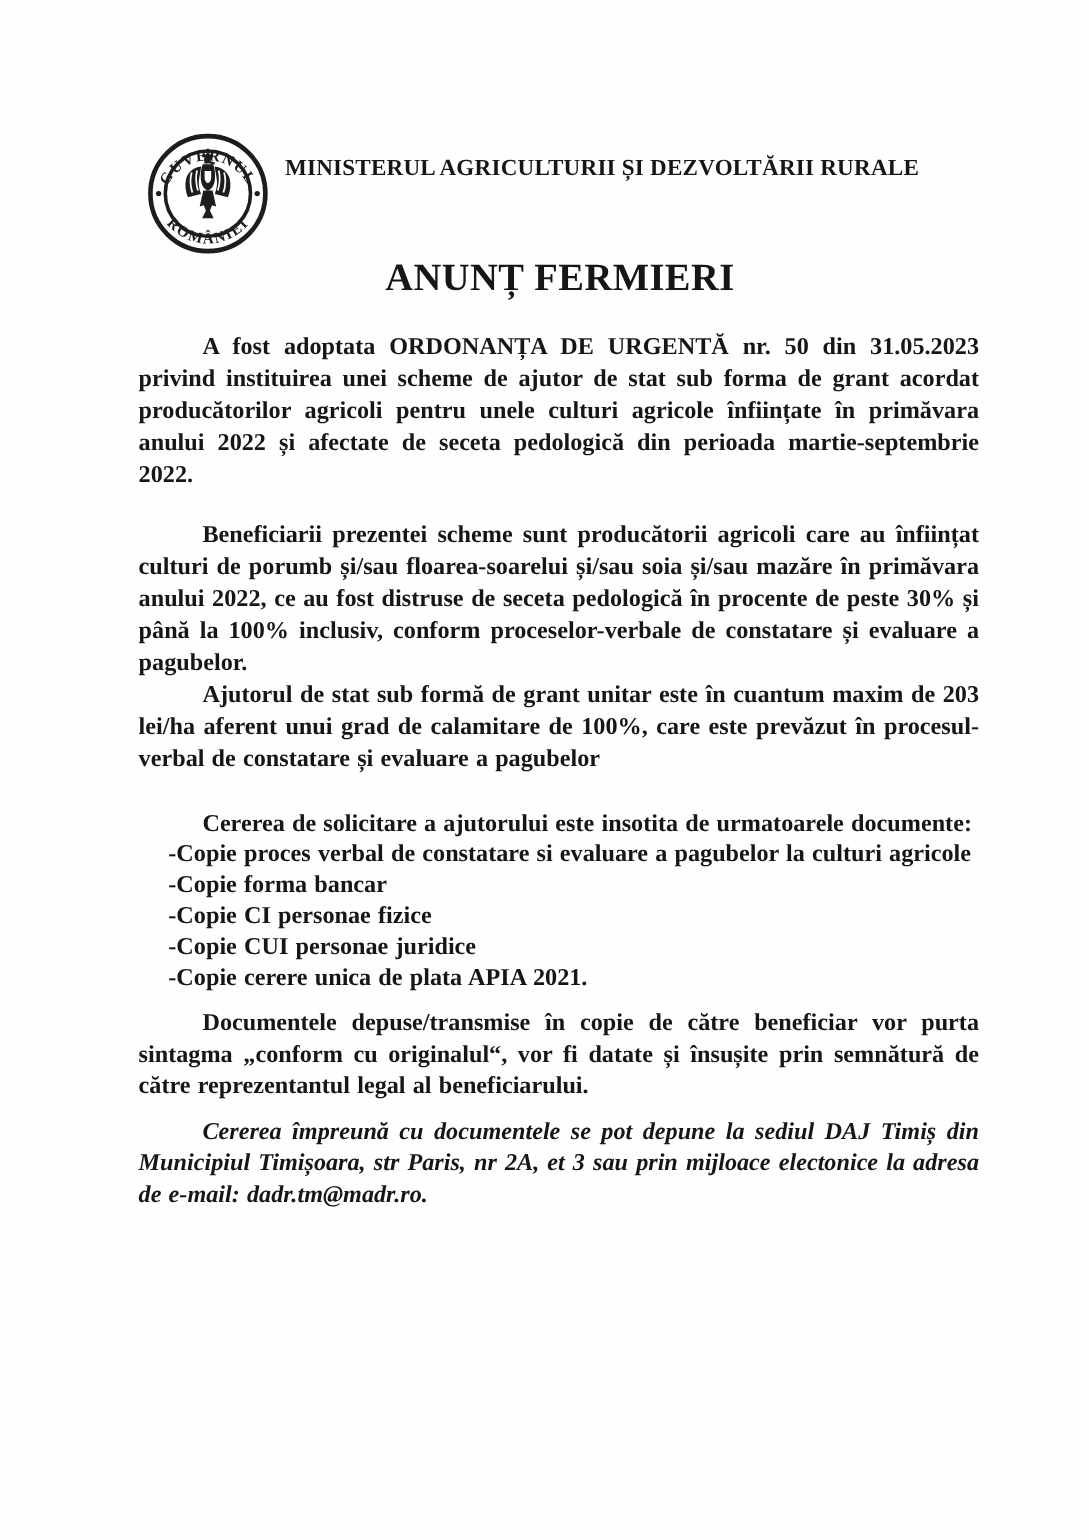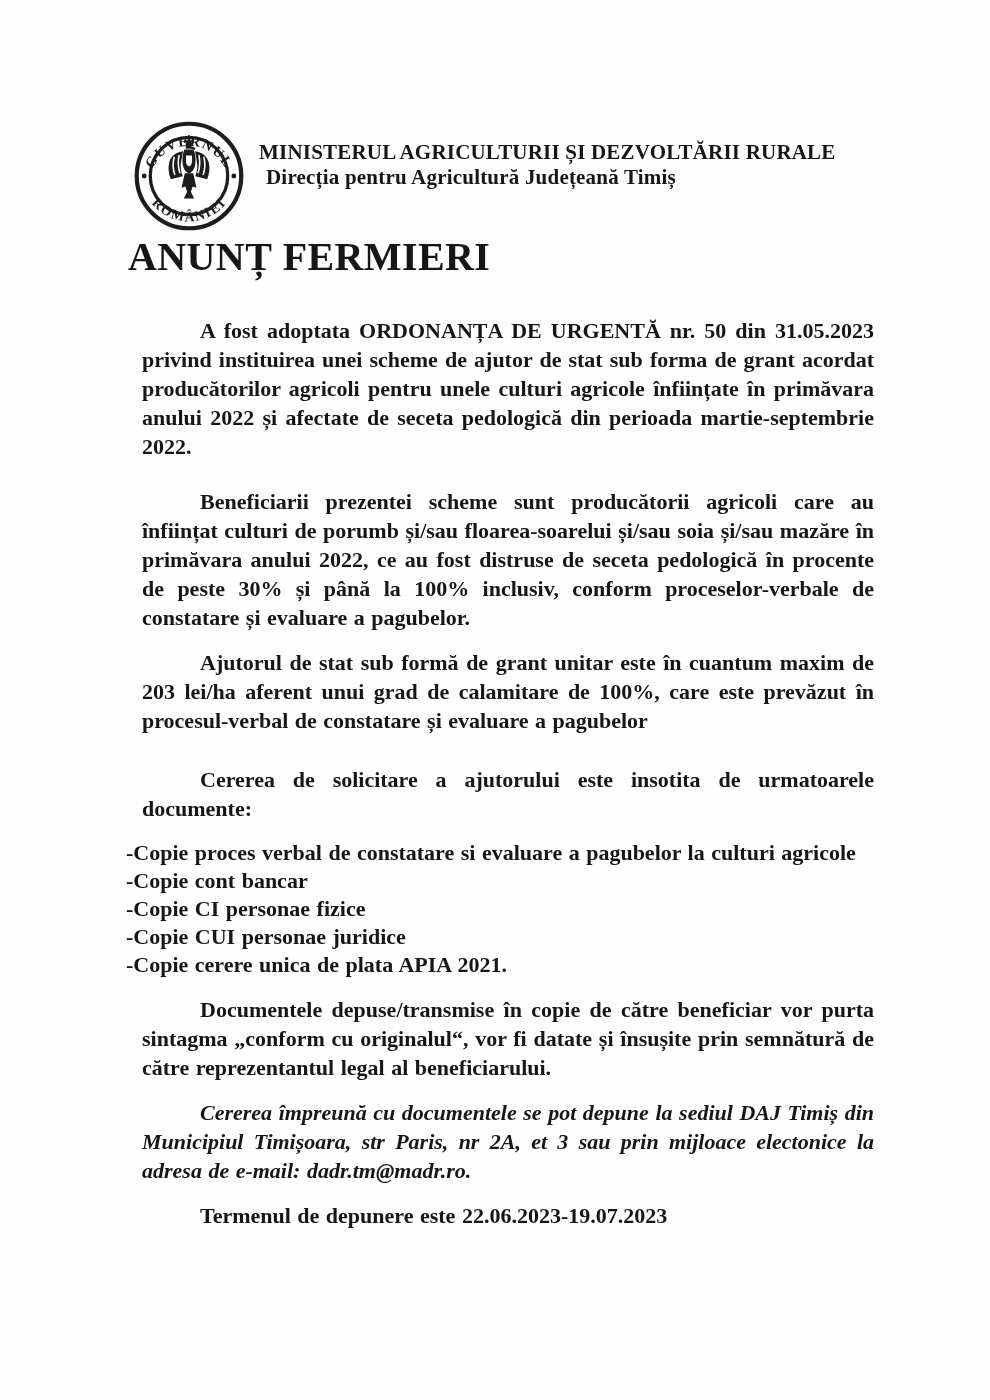--- a/index.html
+++ b/index.html
@@ -43,42 +43,42 @@
     white-space: nowrap;
   }
   .directorate-line { padding-left: 7px; }
 
   
   .doc-title {
     position: absolute;
     left: 128px;
     top: 233px;
     width: 762px;
-    text-align: left;
-    font-size: 40px;
+    text-align: center;
+    font-size: 35px;
     letter-spacing: 0.4px;
   }
 
   
   .doc-body {
     position: absolute;
     left: 126px;
     top: 300px;
     width: 764px;
     font-size: 22px;
     line-height: 29px;
     text-align: justify;
     word-spacing: 1px;
   }
-  .doc-body p { margin: 16px; }
+  .doc-body p { margin: 0; }
   .indent { text-indent: 58px; }
 
   .p-ordinance    { margin-bottom: 26px !important; }
   .p-aid          { margin-bottom: 30px !important; }
-  .doc-list       { line-height: 28px; }
+  .doc-list       { line-height: 28px; margin-left: 27px; }
   .doc-list .doc-list-item { white-space: nowrap; }
   .doc-list       { margin-bottom: 12px; }
   .p-certified    { margin-bottom: 12px !important; }
   .p-submission   { margin-bottom: 14px !important; font-style: italic; }
   .p-deadline     { text-align: left; }
 </style>
 </head>
 <body>
 
 <div class="page">
@@ -115,44 +115,42 @@
         <path d="M55,31.5 h10 c1.8,4.5 2.4,9.5 1.8,15 c-0.5,4.8 -2.4,8.6 -6.8,10.8 c-4.4,-2.2 -6.3,-6 -6.8,-10.8 c-0.6,-5.5 0,-10.5 1.8,-15 z"></path>
         <use href="#wingGroup"></use>
         <use href="#wingGroup" transform="matrix(-1,0,0,1,120,0)"></use>
         <path d="M55.5,57 l-3.5,15.5 4,-1.2 2,5.5 -3.6,7.2 h11.2 l-3.6,-7.2 2,-5.5 4,1.2 -3.5,-15.5 z"></path>
         <path d="M56.8,38 h6.4 v6.5 c0,2.8 -1.3,4.4 -3.2,5.4 c-1.9,-1 -3.2,-2.6 -3.2,-5.4 z" fill="#fdfdfd"></path>
       </g>
     </svg>
 
     <div class="letterhead-text">
       <div class="ministry-line">MINISTERUL AGRICULTURII ȘI DEZVOLTĂRII RURALE</div>
-      <div class="directorate-line">Direcția pentru Agricultură Județeană Timiș</div>
     </div>
   </div>
 
   <div class="doc-title">ANUNȚ FERMIERI</div>
 
   <div class="doc-body">
 
     <p class="indent p-ordinance">A fost adoptata ORDONANȚA DE URGENTĂ  nr. 50 din 31.05.2023 privind instituirea unei scheme de ajutor de stat sub forma de grant acordat producătorilor agricoli pentru unele culturi agricole înființate în primăvara anului 2022 și afectate de seceta pedologică din perioada martie-septembrie 2022.</p>
 
     <p class="indent">Beneficiarii prezentei scheme sunt producătorii agricoli care au înființat culturi de porumb și/sau floarea-soarelui și/sau soia și/sau mazăre în primăvara anului 2022, ce au fost distruse de seceta pedologică în procente de peste 30% și până la 100% inclusiv, conform proceselor-verbale de constatare și evaluare a pagubelor.</p>
 
     <p class="indent p-aid">Ajutorul de stat sub formă de grant unitar este în cuantum maxim de 203 lei/ha aferent unui grad de calamitare de 100%, care este prevăzut în procesul-verbal de constatare și evaluare a pagubelor</p>
 
     <p class="indent">Cererea de solicitare a ajutorului este insotita de urmatoarele documente:</p>
 
     <div class="doc-list">
       <div class="doc-list-item">-Copie proces verbal de constatare si evaluare a pagubelor la culturi agricole</div>
-      <div class="doc-list-item">-Copie cont bancar</div>
+      <div class="doc-list-item">-Copie forma bancar</div>
       <div class="doc-list-item">-Copie CI personae fizice</div>
       <div class="doc-list-item">-Copie CUI personae juridice</div>
       <div class="doc-list-item">-Copie cerere unica de plata APIA 2021.</div>
     </div>
 
     <p class="indent p-certified">Documentele depuse/transmise în copie de către beneficiar vor purta sintagma „conform cu originalul“, vor fi datate și însușite prin semnătură de către reprezentantul legal al beneficiarului.</p>
 
     <p class="indent p-submission">Cererea împreună cu documentele se pot depune la sediul DAJ Timiș din Municipiul Timișoara, str Paris, nr 2A, et 3 sau prin mijloace electonice la adresa de e-mail: dadr.tm@madr.ro.</p>
 
-    <p class="indent p-deadline">Termenul de depunere este 22.06.2023-19.07.2023</p>
 
   </div>
 </div>
 
 </body></html>

